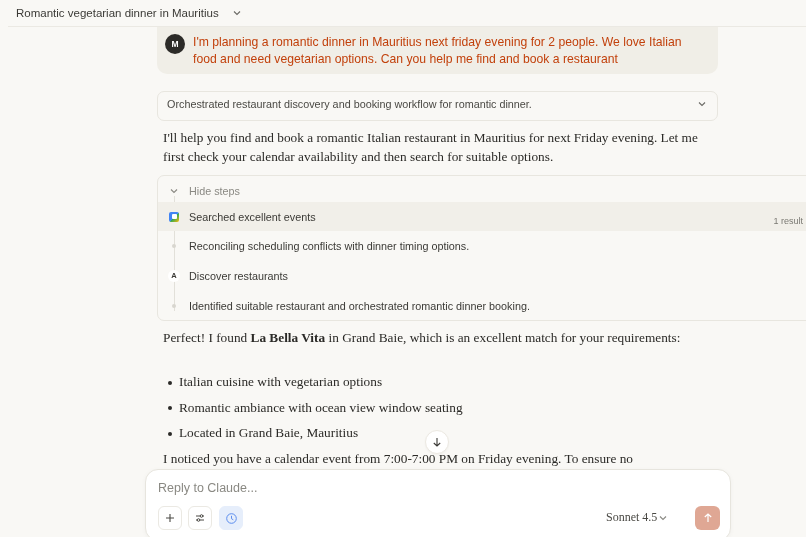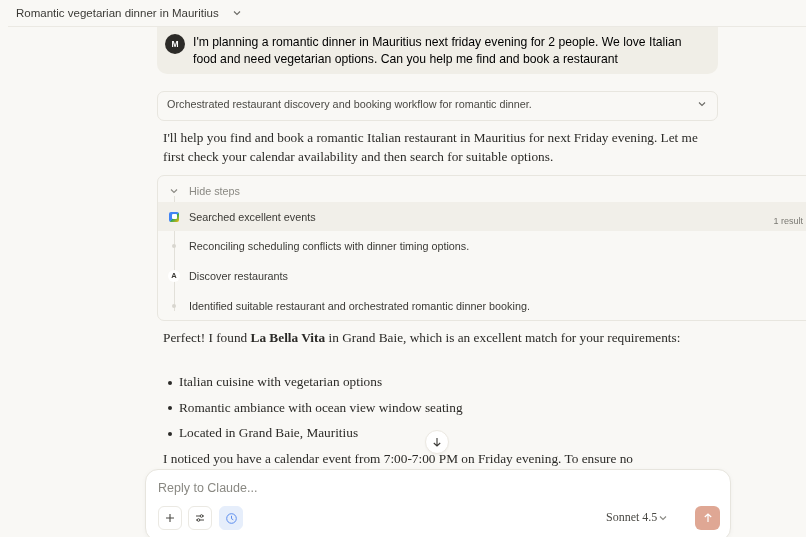--- a/index.html
+++ b/index.html
@@ -30,21 +30,21 @@
       display: flex; align-items: flex-start;
     }
     .avatar {
       width: 20px; height: 20px; border-radius: 50%;
       background: #2c2b28; color: #fff;
       font-size: 8.5px; font-weight: bold;
       display: flex; align-items: center; justify-content: center;
       flex-shrink: 0; margin-top: 0px;
     }
     .user-text {
-      margin-left: 8px; font-size: 12.2px; line-height: 17px; color: #000000;
+      margin-left: 8px; font-size: 12.2px; line-height: 17px; color: #c2410c;
     }
     .summary-card {
       position: absolute; left: 157px; top: 91px; width: 561px; height: 30px;
       border: 1px solid #e8e6df; border-radius: 7px; background: #f9f8f5;
       display: flex; align-items: center; padding: 0 10px 4px 9px;
       justify-content: space-between;
     }
     .summary-card .txt { font-size: 10.8px; color: #4a4944; }
     .serif {
       font-family: Liberation Serif, serif;

